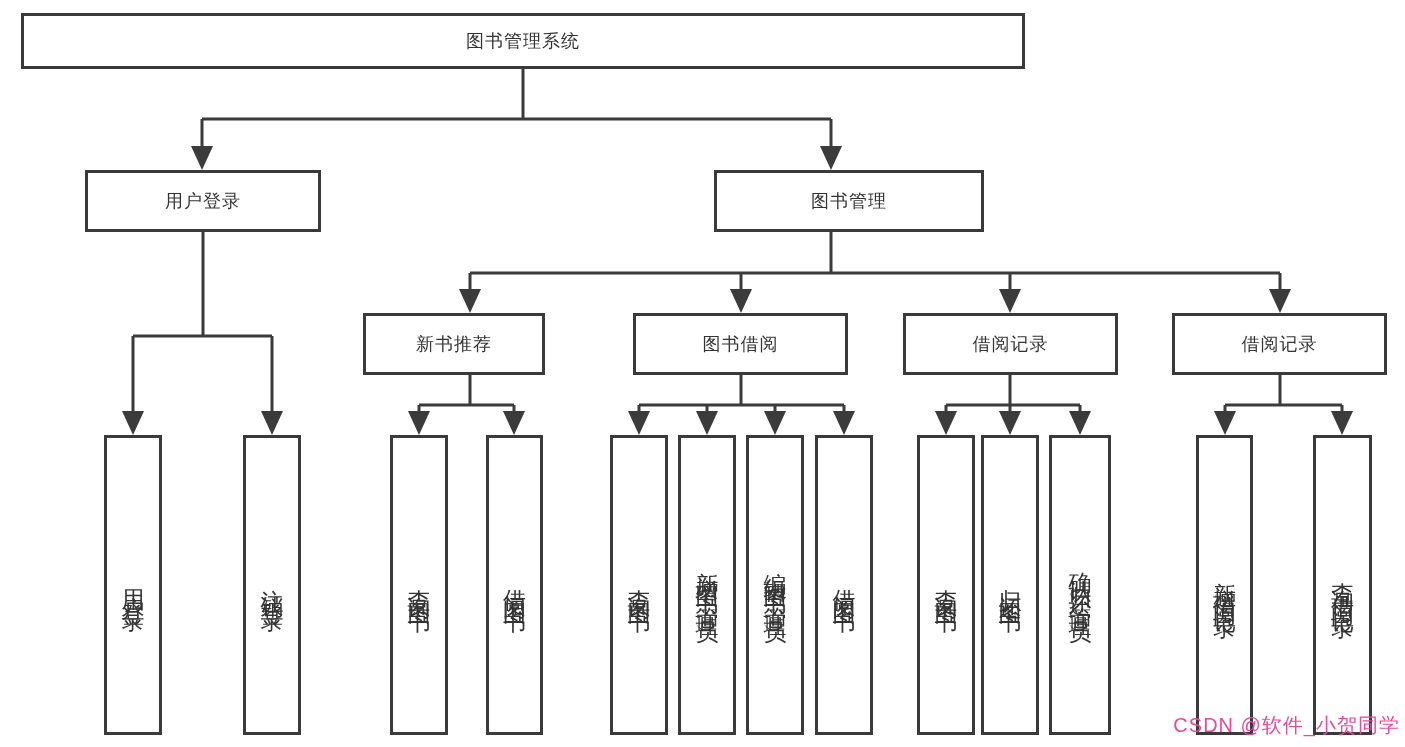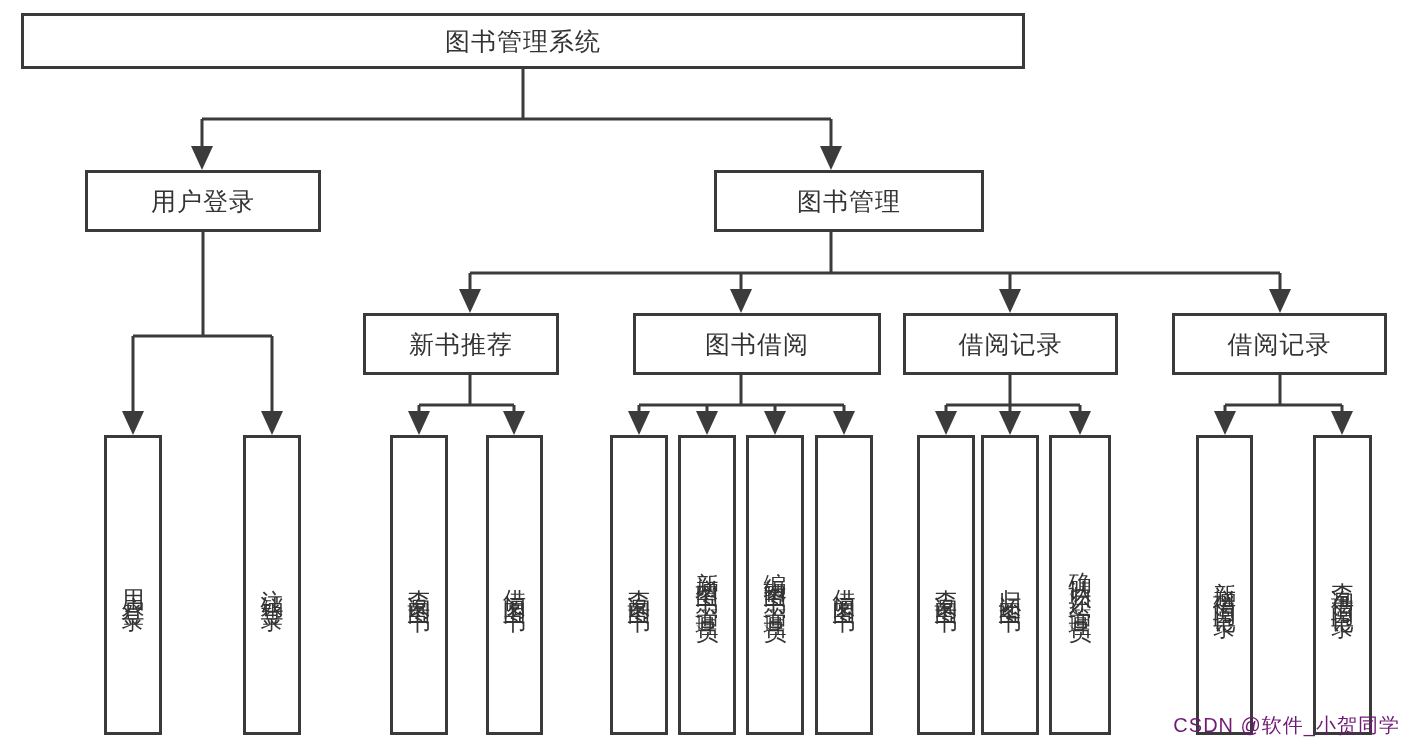--- a/index.html
+++ b/index.html
@@ -6,29 +6,29 @@
   .canvas{
     position:relative;width:1405px;height:747px;background:#ffffff;overflow:hidden;
     font-family:"Liberation Sans","DejaVu Sans",sans-serif;color:#333333;
   }
   .wires{position:absolute;left:0;top:0;z-index:1;}
   .box{
     position:absolute;box-sizing:border-box;background:#ffffff;
     border:3px solid #3a3a3a;display:flex;align-items:center;justify-content:center;
     z-index:2;text-align:center;
   }
-  .h{font-size:25px;letter-spacing:1px;}
+  .h{font-size:18px;letter-spacing:1px;}
   .v{font-size:23px;}
   .vtext{
     writing-mode:vertical-rl;text-orientation:mixed;
     letter-spacing:7px;line-height:1;
   }
   .watermark{
     position:absolute;right:5px;top:712px;z-index:3;
-    font-size:20px;color:#701a75;letter-spacing:1px;white-space:nowrap;
+    font-size:20px;color:#ec4899;letter-spacing:1px;white-space:nowrap;
   }
 </style>
 </head>
 <body>
 
 <div class="canvas">
 
   <svg class="wires" width="1405" height="747" viewBox="0 0 1405 747" aria-hidden="true">
     <g stroke="#3b3b3b" stroke-width="3" fill="none">
 
@@ -73,24 +73,24 @@
     <span>图书管理系统</span>
   </div>
 
   <div class="box h" style="left:85px;top:170px;width:236px;height:62px">
     <span>用户登录</span>
   </div>
   <div class="box h" style="left:714px;top:170px;width:270px;height:62px">
     <span>图书管理</span>
   </div>
 
-  <div class="box h" style="left:363px;top:313px;width:196px;height:62px">
+  <div class="box h" style="left:363px;top:313px;width:182px;height:62px">
     <span>新书推荐</span>
   </div>
-  <div class="box h" style="left:633px;top:313px;width:248px;height:62px">
+  <div class="box h" style="left:633px;top:313px;width:215px;height:62px">
     <span>图书借阅</span>
   </div>
   <div class="box h" style="left:903px;top:313px;width:215px;height:62px">
     <span>借阅记录</span>
   </div>
   <div class="box h" style="left:1172px;top:313px;width:215px;height:62px">
     <span>借阅记录</span>
   </div>
 
   <div class="box v" style="left:104px;top:435px;width:58px;height:300px">

